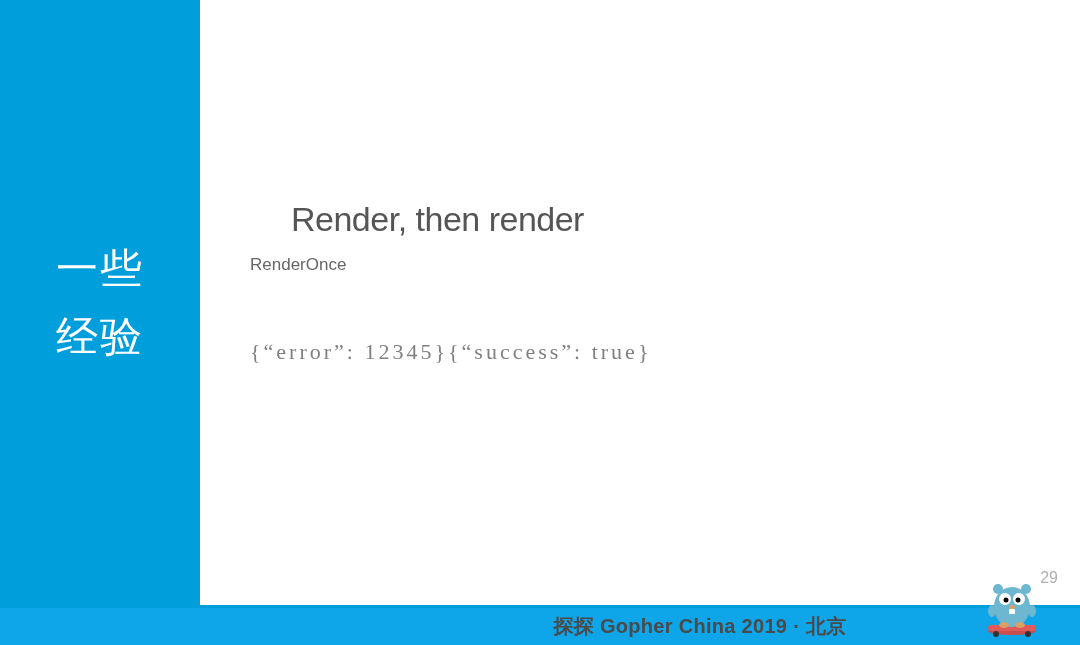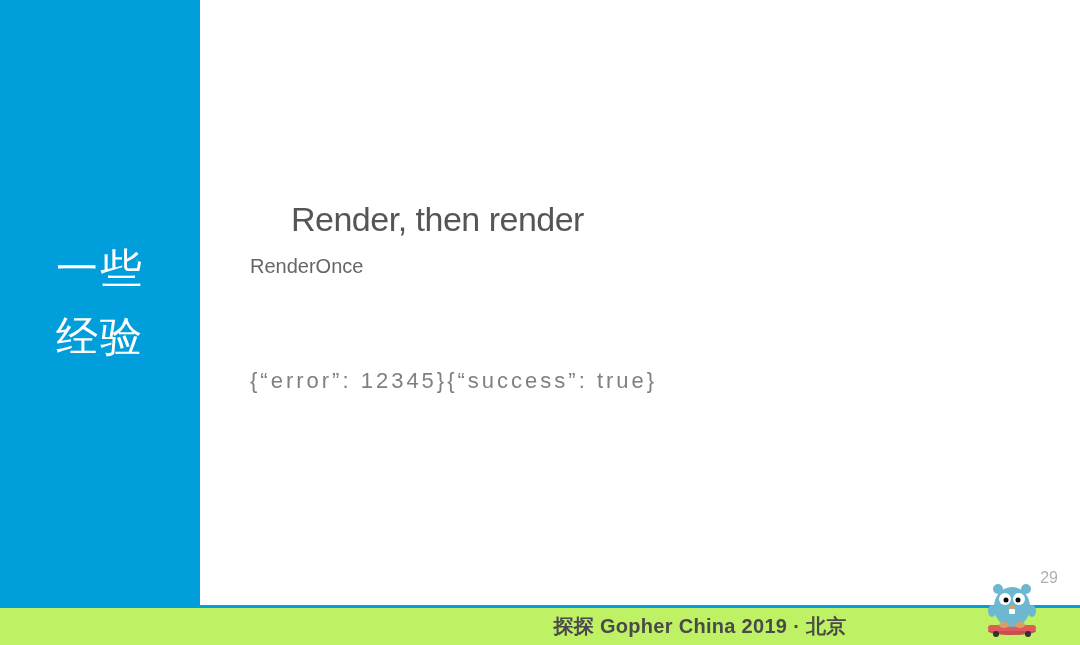--- a/index.html
+++ b/index.html
@@ -53,45 +53,45 @@
     }
     .heading {
       font-size: 34px;
       font-weight: 300;
       color: #555555;
       margin-bottom: 16px;
       letter-spacing: -0.5px;
       margin-left: 41px;
     }
     .subheading {
-      font-size: 20px;
+      font-size: 17px;
       font-weight: 300;
       color: #666666;
-      margin-bottom: 90px;
+      margin-bottom: 64px;
     }
     .code {
-      font-family: Liberation Sans, sans-serif;
+      font-family: Liberation Serif, serif;
       font-size: 22px;
       color: #808080;
       letter-spacing: 3px;
     }
     .page-number {
       position: absolute;
       right: 22px;
       bottom: 58px;
       font-size: 16px;
       color: #b0b0b0;
     }
     .footer {
       position: absolute;
       left: 0;
       bottom: 0;
       width: 100%;
       height: 40px;
-      background: #bef264;
+      background: #0ea5e9;
       border-top: 3px solid #009edb;
       display: flex;
       align-items: center;
       justify-content: center;
     }
     .footer-inner {
       display: flex;
       align-items: center;
       gap: 10px;
       padding-left: 320px;

